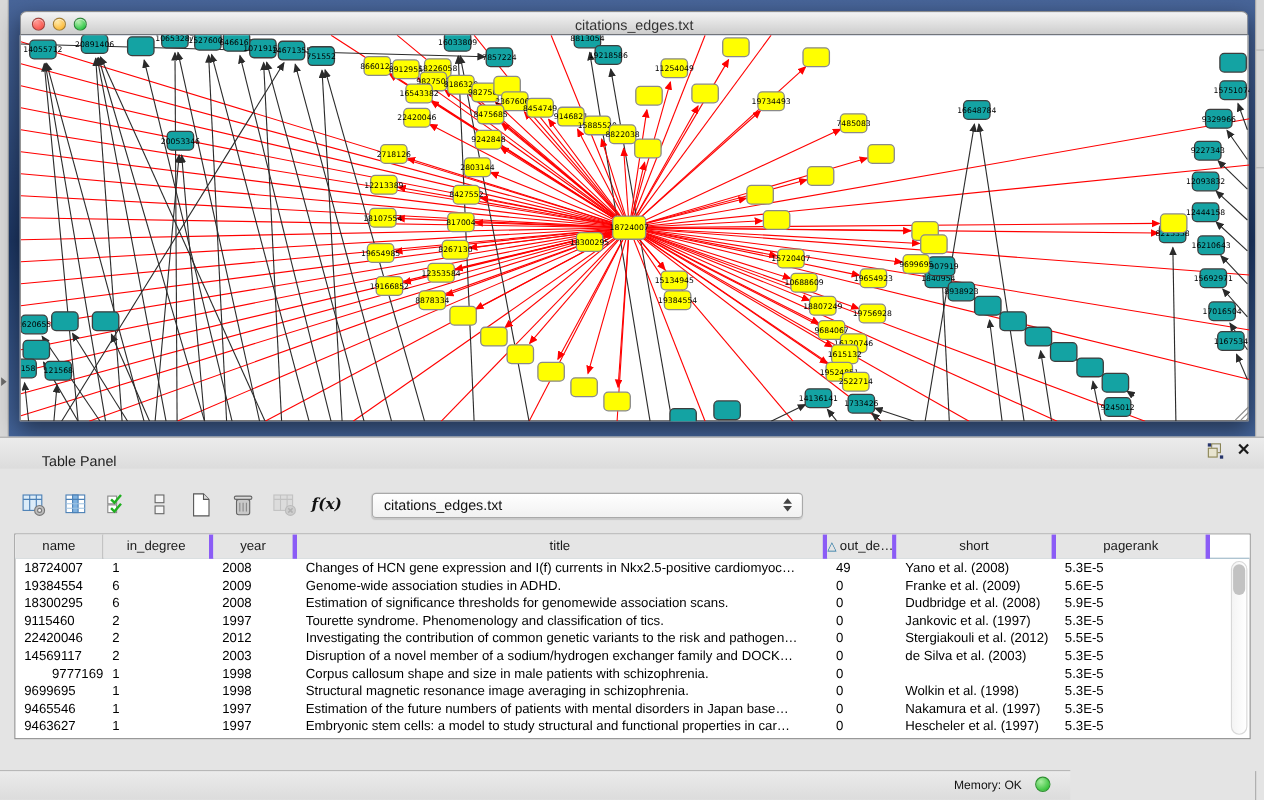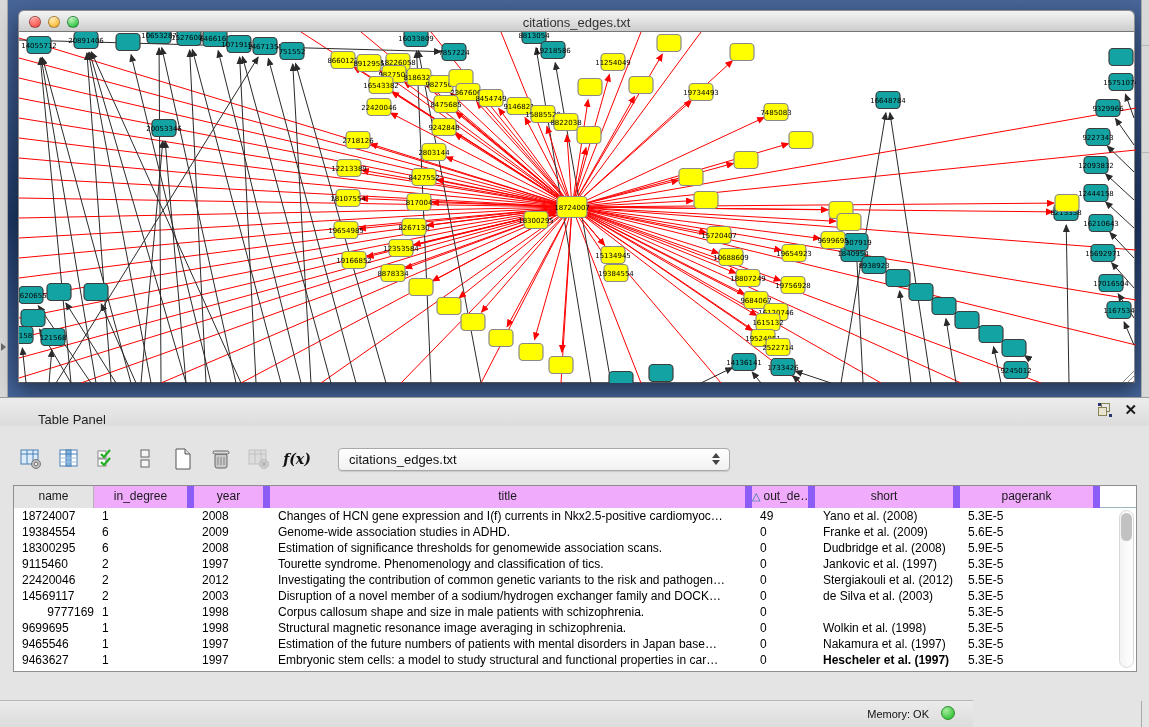--- a/index.html
+++ b/index.html
@@ -65,21 +65,21 @@
   .combo .arrows { position:absolute; right:9px; top:4px; display:flex; flex-direction:column; gap:2px; }
   .combo .arrows i { display:block; width:0; height:0; border-left:4px solid transparent; border-right:4px solid transparent; }
   .combo .arrows .up { border-bottom:5px solid #444; }
   .combo .arrows .dn { border-top:5px solid #444; }
 
   .table-box { position:absolute; left:13px; top:87px; width:1124px; height:187px;
     background:#fff; border:1px solid #8e8e8e; }
   .thead { position:absolute; left:0; top:0; width:100%; height:22px; display:flex;
     border-bottom:1px solid #9bb6c6; background:#fff; }
   .th { height:22px; line-height:21px; text-align:center; font-size:12px; color:#1a1a1a;
-    background:#f0abfc; border-right:7px solid #8b5cf6; overflow:hidden; white-space:nowrap; }
+    background:#e5e5e5; border-right:4px solid #8b5cf6; overflow:hidden; white-space:nowrap; }
   .th.key-col { background:#e4e4e4; border-right:1px solid #b5b5b5; }
   .sort-tri { display:inline-block; color:#1d6f9e; font-size:11px; margin-right:3px; }
   .tbody { position:absolute; left:0; top:22px; width:1103px; height:160px; overflow:hidden; }
   .tr { display:flex; height:16px; line-height:16px; }
   .td { font-size:12px; color:#000; white-space:nowrap; overflow:hidden; padding-left:8px; }
   .vscroll { position:absolute; right:2px; top:24px; width:15px; height:158px;
     background:linear-gradient(to right,#f4f4f4,#ffffff); border:1px solid #d8d8d8; border-radius:8px; }
   .vthumb { position:absolute; left:1px; top:2px; width:11px; height:28px; background:#c2c2c2; border-radius:6px; }
 
   .tabstrip { position:absolute; left:0; top:279px; width:100%; height:20px;
@@ -892,21 +892,21 @@
             <div class="td" style="width: 63px;">0</div>
             <div class="td" style="width: 145px;">Nakamura et al. (1997)</div>
             <div class="td" style="width: 140px;">5.3E-5</div>
           </div>
           <div class="tr">
             <div class="td" style="width: 80px;">9463627</div>
             <div class="td" style="width: 100px;">1</div>
             <div class="td" style="width: 76px;">1997</div>
             <div class="td" style="width: 482px;">Embryonic stem cells: a model to study structural and functional properties in car…</div>
             <div class="td" style="width: 63px;">0</div>
-            <div class="td" style="width: 145px; font-weight: bold;">Hescheler et al. (1997)</div>
+            <div class="td" style="width: 145px;">Hescheler et al. (1997)</div>
             <div class="td" style="width: 140px;">5.3E-5</div>
           </div>
         </div>
       <div class="vscroll">
         <div class="vthumb"></div>
       </div>
     </div>
 
   </div>
 

